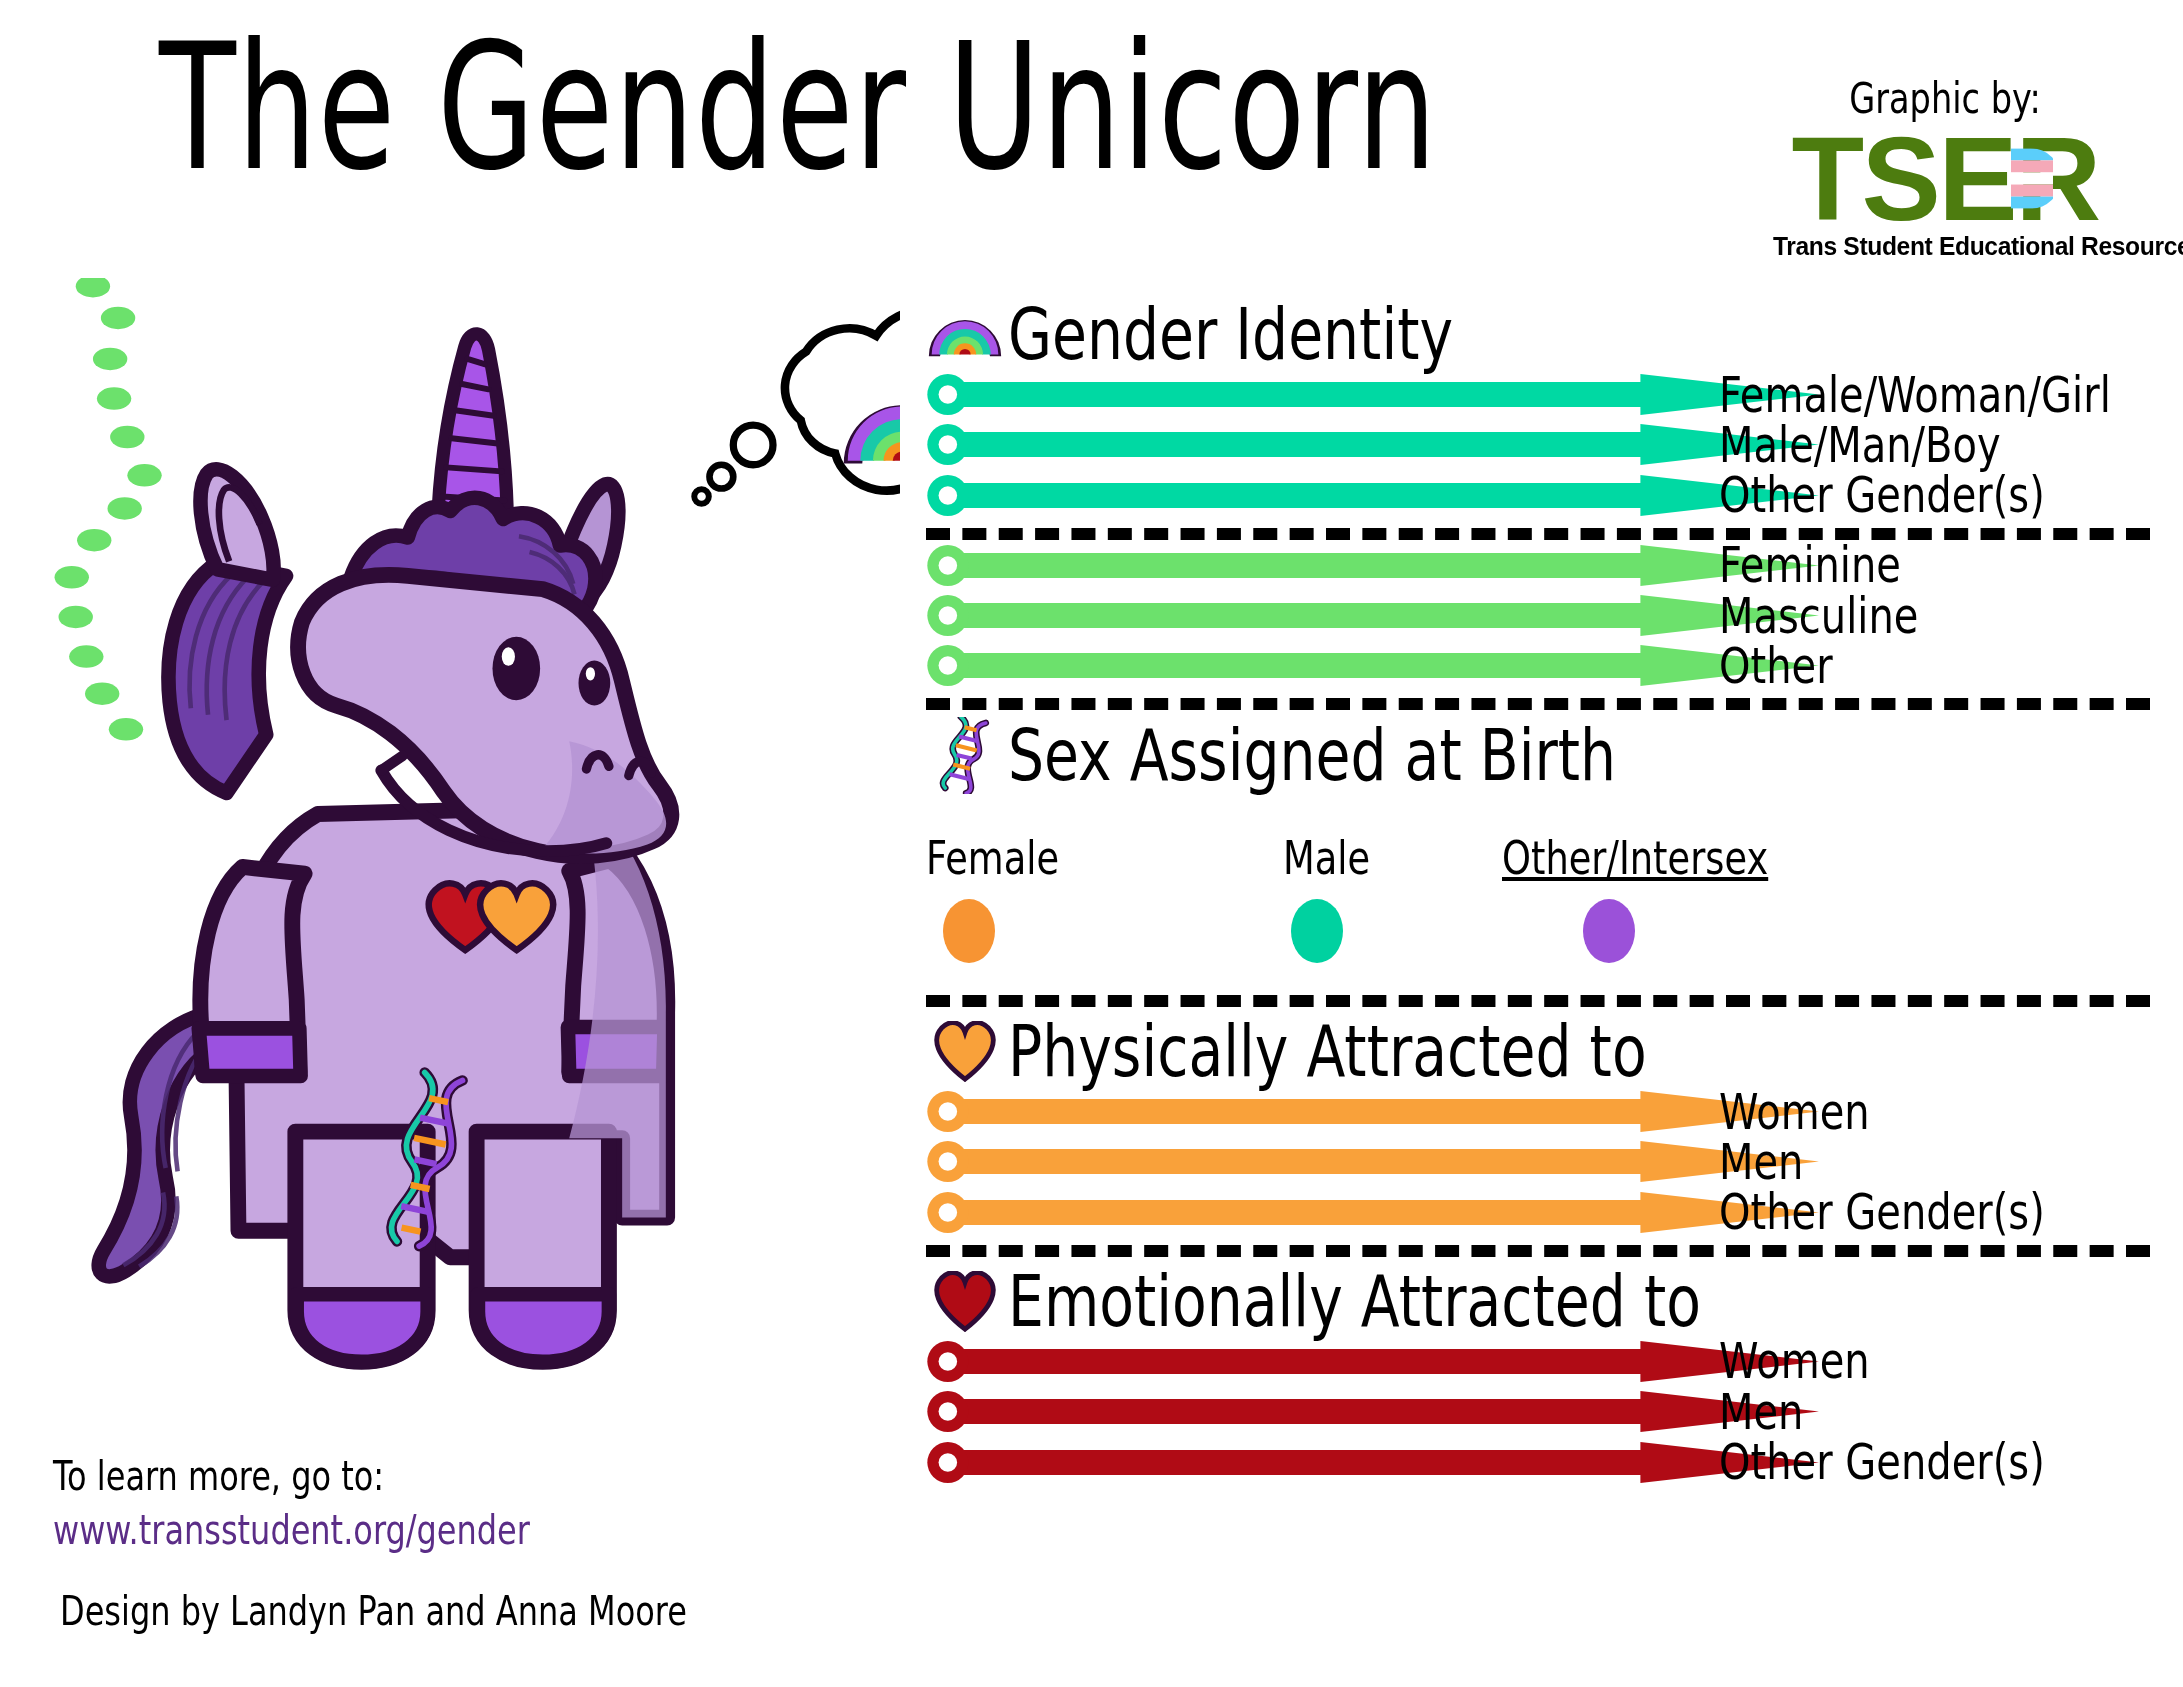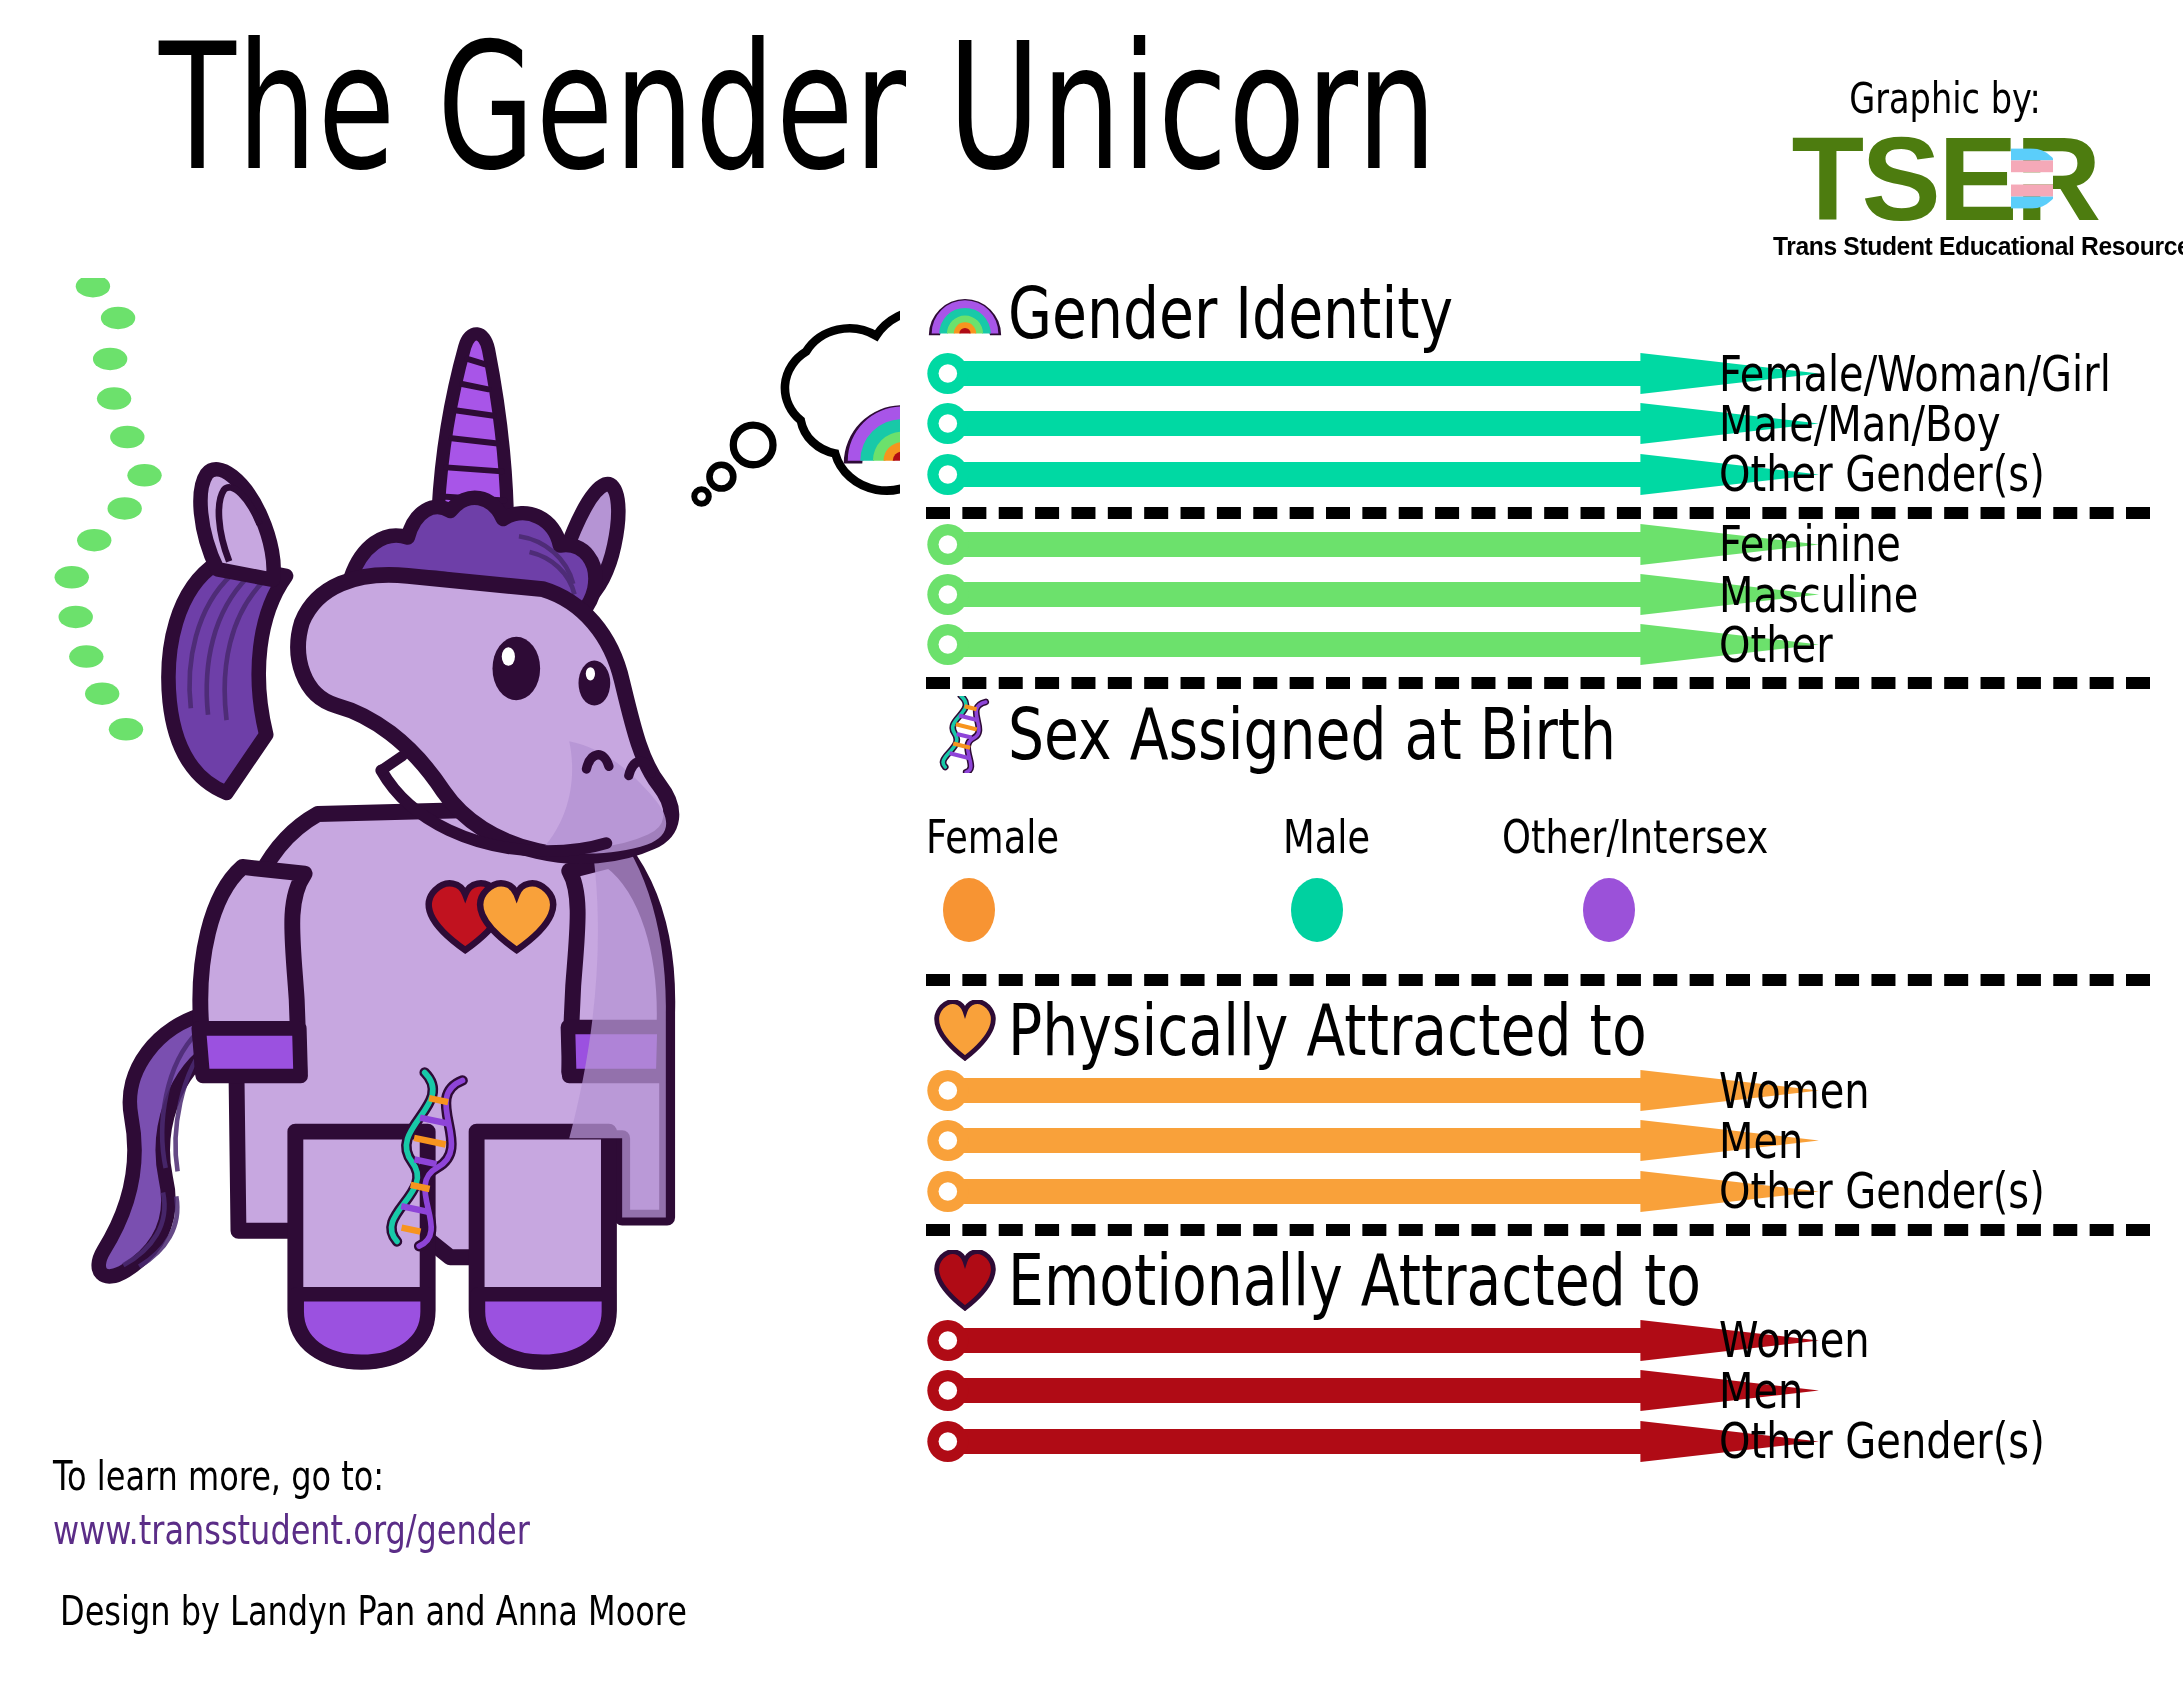--- a/index.html
+++ b/index.html
@@ -44,21 +44,21 @@
     font-family:"DejaVu Sans",sans-serif;font-size:41px;line-height:1.32;
     transform:scaleX(0.78);transform-origin:left top;white-space:nowrap;color:#000;
   }
   #learn-url{color:#5b2d87;}
   #design-by{
     position:absolute;left:60px;top:1588px;
     font-family:"DejaVu Sans",sans-serif;font-size:40px;
     transform:scaleX(0.80);transform-origin:left top;white-space:nowrap;color:#000;
   }
   
-  #sections{position:absolute;left:926px;top:274px;width:1224px;}
+  #sections{position:absolute;left:926px;top:295px;width:1224px;}
   .section{position:relative;}
   .sec-head{display:flex;align-items:center;height:79px;}
   .sec-ico{width:78px;height:73px;flex:0 0 78px;display:flex;align-items:center;justify-content:center;}
   .sec-title{
     font-family:"DejaVu Sans",sans-serif;font-size:71px;color:#000;
     transform:scaleX(0.80);transform-origin:left center;white-space:nowrap;
     margin-left:4px;
   }
   .rows{position:relative;}
   .row{position:relative;height:41px;margin-bottom:9.3px;}
@@ -393,21 +393,21 @@
     </div>
     <div class="sex-grid">
       <div class="sex-item" style="left:0px;">
         <span class="sex-lbl">Female</span>
         <div class="sex-dot" style="background:#f79433;margin-left:17px;"></div>
       </div>
       <div class="sex-item" style="left:357px;text-align:right;">
         <span class="sex-lbl">Male</span>
         <div class="sex-dot" style="background:#00d1a0;margin-left:8px;"></div>
       </div>
-      <div class="sex-item" style="left:576px;">
+      <div class="sex-item" style="left:576px;text-decoration:underline;">
         <span class="sex-lbl">Other/Intersex</span>
         <div class="sex-dot" style="background:#9b51d9;margin-left:81px;"></div>
       </div>
     </div>
     <div class="divider"></div>
   </div>
 
   <div class="section">
     <div class="sec-head">
       <div class="sec-ico">

